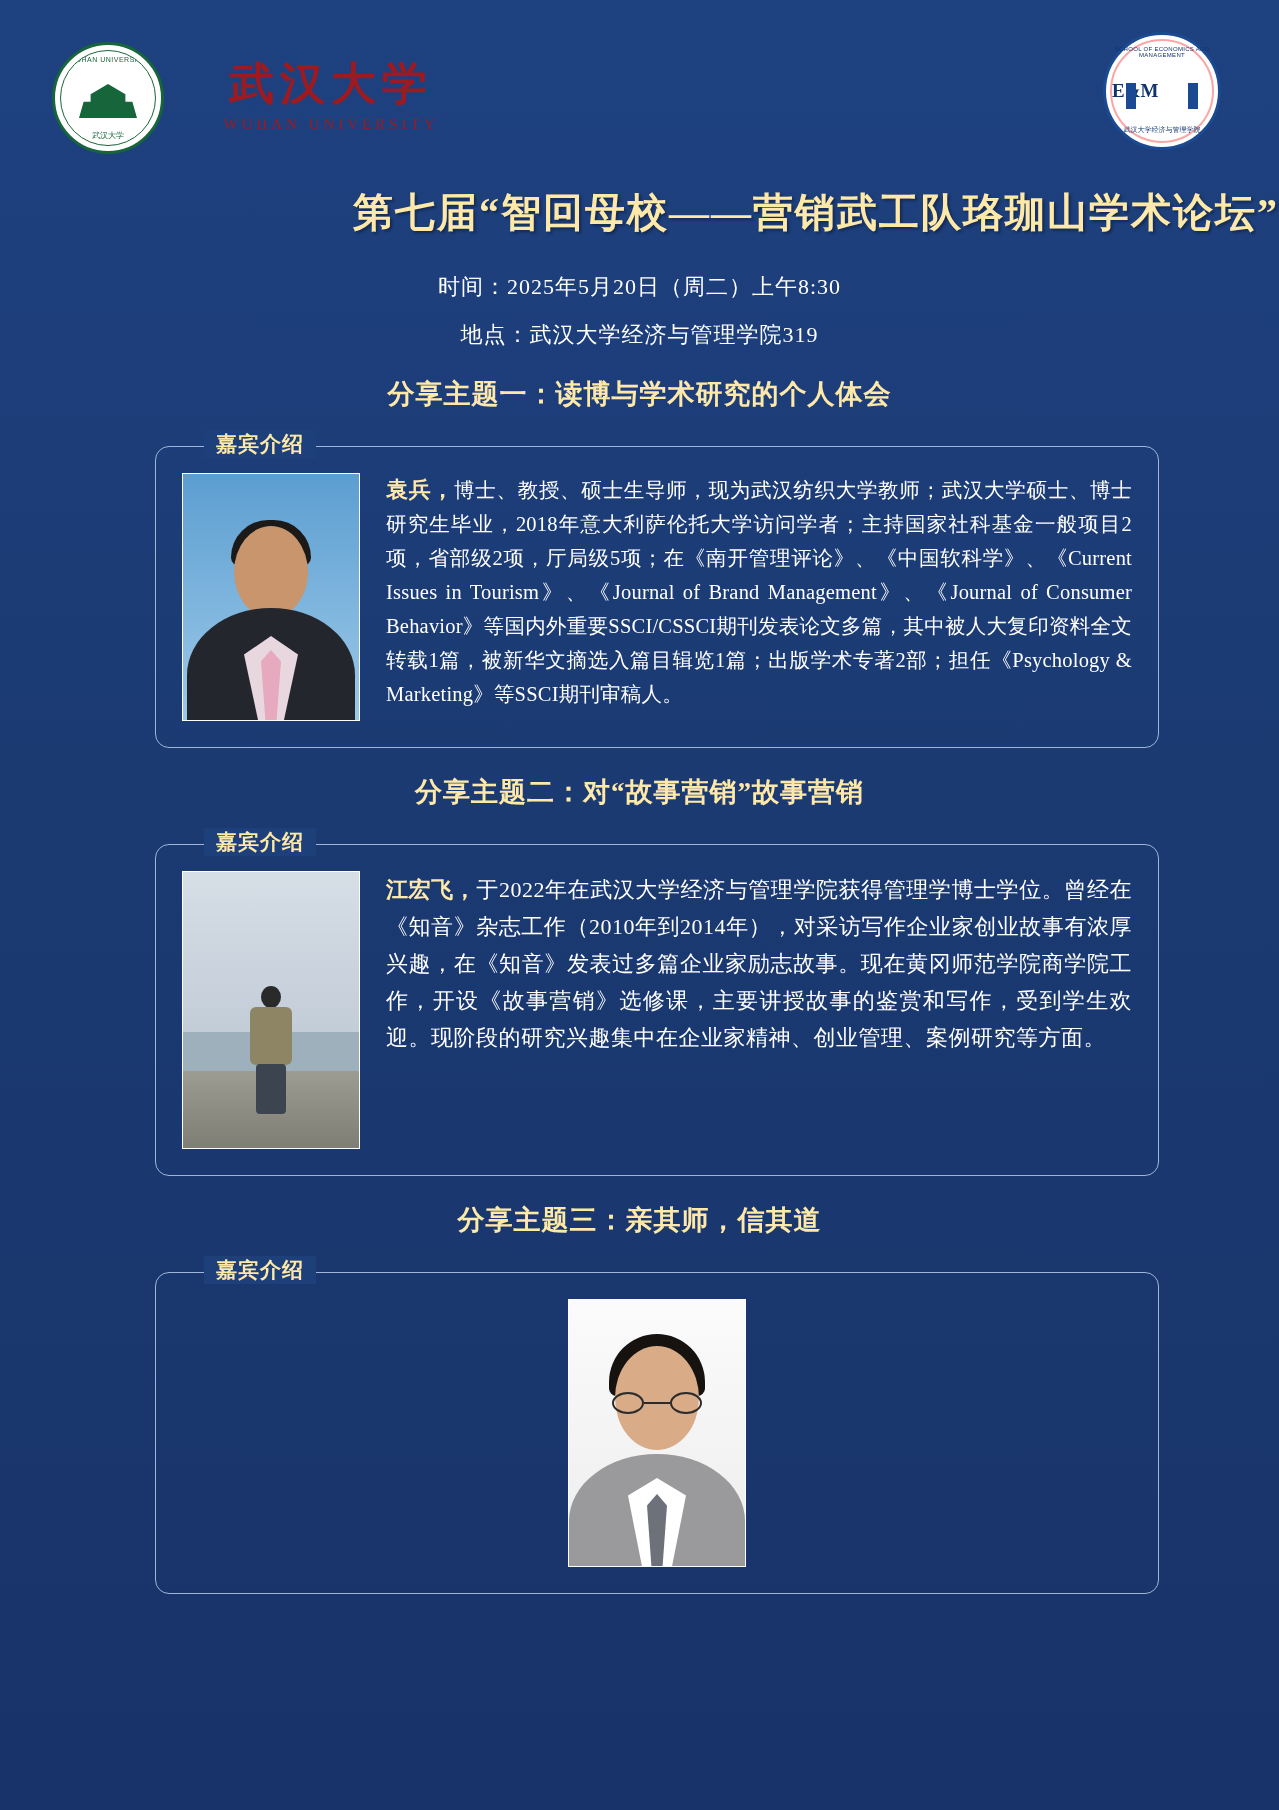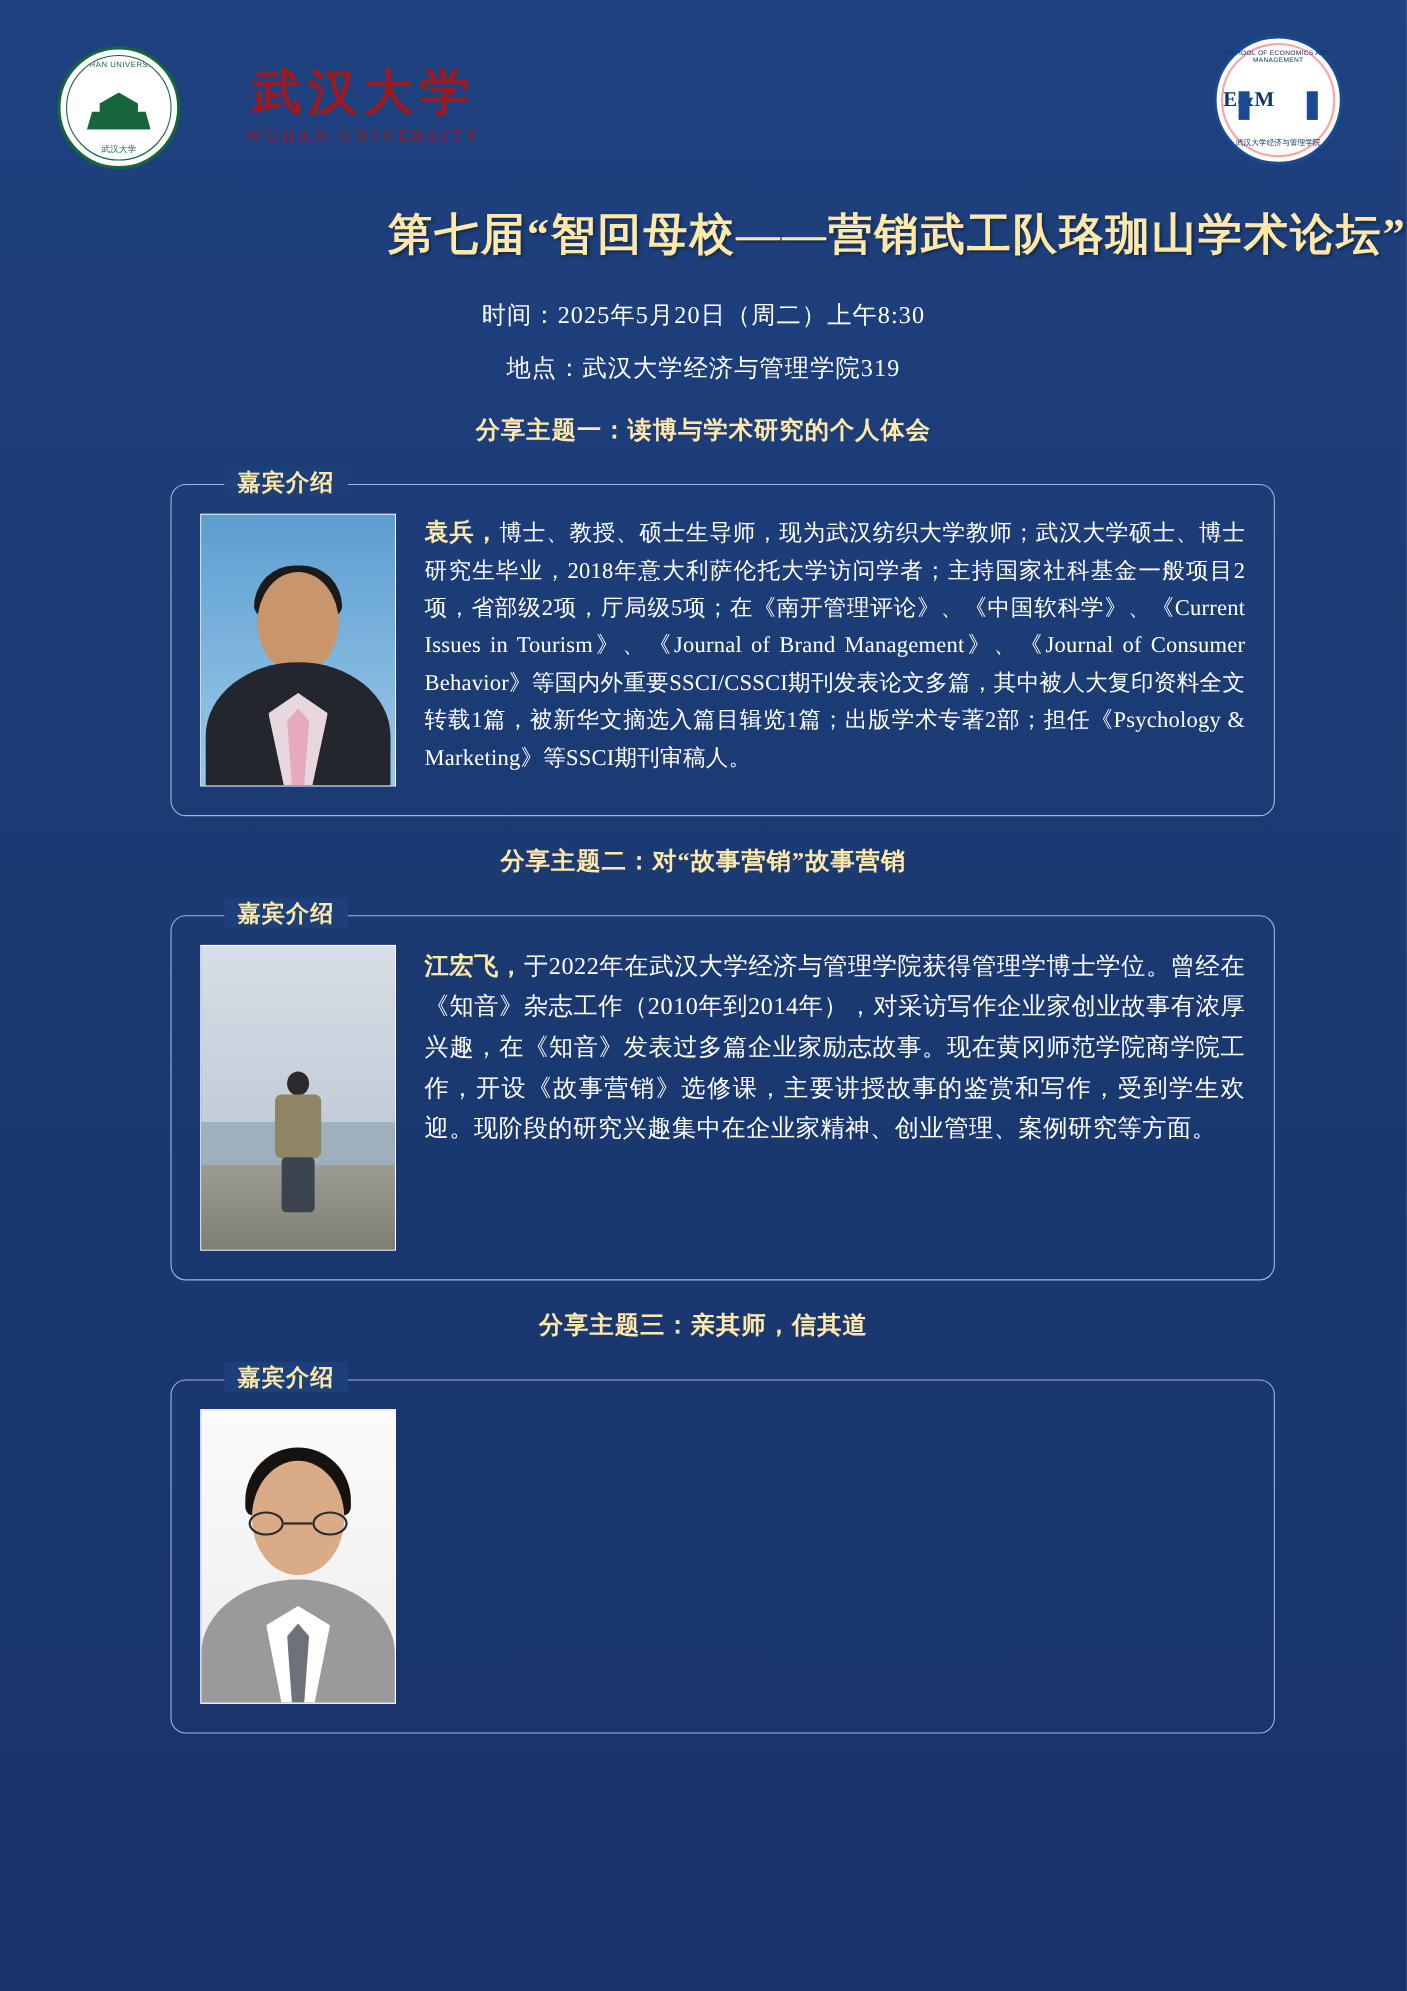--- a/index.html
+++ b/index.html
@@ -175,35 +175,36 @@
     font-size: 22px;
     margin-top: 32px;
     letter-spacing: 1px;
   }
   .meta-line.second { margin-top: 18px; }
 
   
   .topic-title {
     text-align: center;
     color: #ffe9a8;
-    font-size: 22px;
+    font-size: 27px;
     font-weight: bold;
     letter-spacing: 1px;
     margin-top: 26px;
   }
   .guest-box {
     position: relative;
     margin: 34px 120px 0 155px;
     border: 1px solid #9fb6d8;
     border-radius: 14px;
     min-height: 120px;
     box-sizing: border-box;
     padding: 26px 26px 26px 26px;
     display: flex;
     gap: 26px;
+    justify-content: center;
   }
   .guest-legend {
     position: absolute;
     top: -17px;
     left: 48px;
     background: #1d3f7a;
     padding: 0 12px;
     color: #ffe9a8;
     font-size: 21px;
     font-weight: bold;

